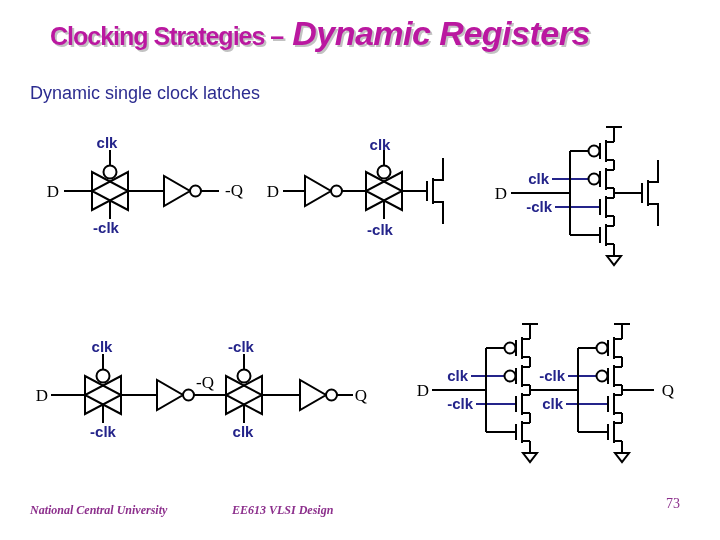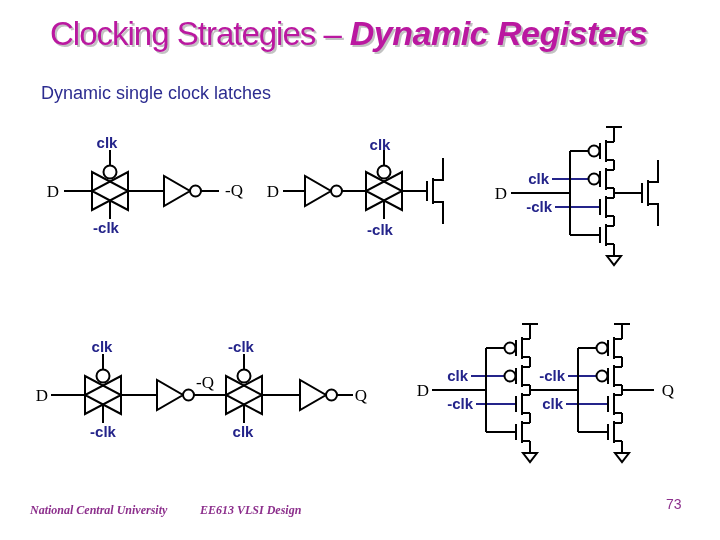--- a/index.html
+++ b/index.html
@@ -1,37 +1,37 @@
 <!DOCTYPE html>
 <html style="--title: #ba18a0; --title_shadow: #c2c2c2; --heading: #2c2c90; --label_blue: #24248a; --wire_black: #000000; --footer: #8c2f8c; --background: #ffffff;"><head>
 <meta charset="utf-8">
 <style>
   html,body{margin:0;padding:0;background:#fff;}
   .slide{position:relative;width:720px;height:540px;background:#fff;overflow:hidden;
          font-family:"Liberation Sans",sans-serif;}
   .title{position:absolute;left:50px;top:14px;white-space:nowrap;
          color:var(--title,#ba18a0);text-shadow:2px 2px 0 var(--title_shadow,#c2c2c2);}
-  .title-main{font-size:33px;font-weight:normal;letter-spacing:-1px;}
+  .title-main{font-size:25px;font-weight:bold;letter-spacing:-1px;}
   .title-accent{font-size:34px;font-weight:bold;font-style:italic;letter-spacing:-0.5px;}
-  .heading{position:absolute;left:41px;font-size:18px;color:var(--heading,#2c2c90);}
+  .heading{position:absolute;left:30px;font-size:18px;color:var(--heading,#2c2c90);}
   .h1{top:83px;}
   .h2{top:282px;}
   svg.circuits{position:absolute;left:0;top:0;}
   .wire{stroke:#000;stroke-width:2;fill:none;}
   .bubble{stroke:#000;stroke-width:2;fill:#fff;}
   .bwire{stroke:var(--label_blue,#24248a);stroke-width:2;fill:none;}
   text.clk{font-family:"Liberation Sans",sans-serif;font-size:15px;font-weight:bold;
            fill:var(--label_blue,#24248a);}
   text.sig{font-family:"Liberation Serif",serif;font-size:17px;fill:#000;}
   .footer-left,.footer-center{position:absolute;top:503px;font-family:"Liberation Serif",serif;
         font-style:italic;font-weight:bold;font-size:12px;color:var(--footer,#8c2f8c);}
   .footer-left{left:30px;}
-  .footer-center{left:200px;font-family:Liberation Serif, serif;}
+  .footer-center{left:232px;font-family:Liberation Serif, serif;}
   .footer-page{position:absolute;left:666px;top:496px;font-size:14px;
-        color:var(--footer,#8c2f8c);font-family:Liberation Sans, sans-serif;}
+        color:var(--footer,#8c2f8c);font-family:Liberation Serif, serif;}
 </style>
 </head>
 <body>
 
 <div class="slide">
 
   <div class="title"><span class="title-main">Clocking Strategies –</span><span class="title-accent"> Dynamic Registers</span></div>
 
   <div class="heading h1">Dynamic single clock latches</div>
 

